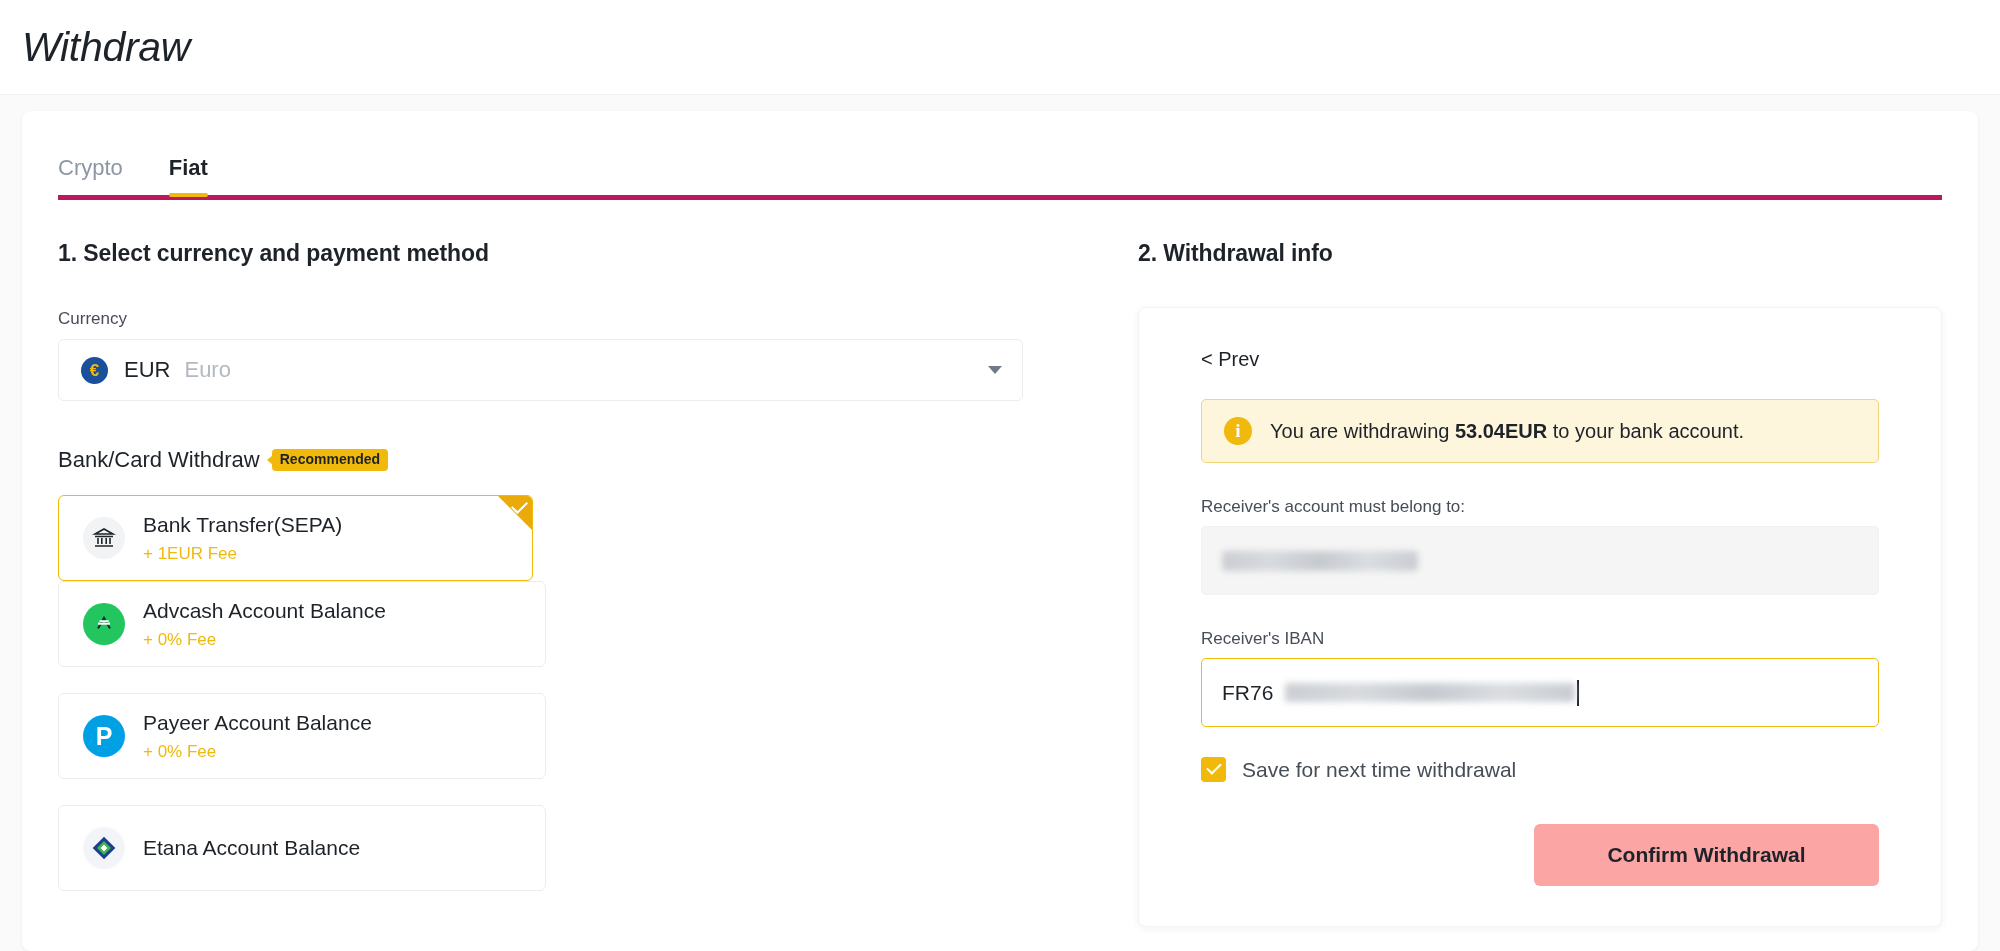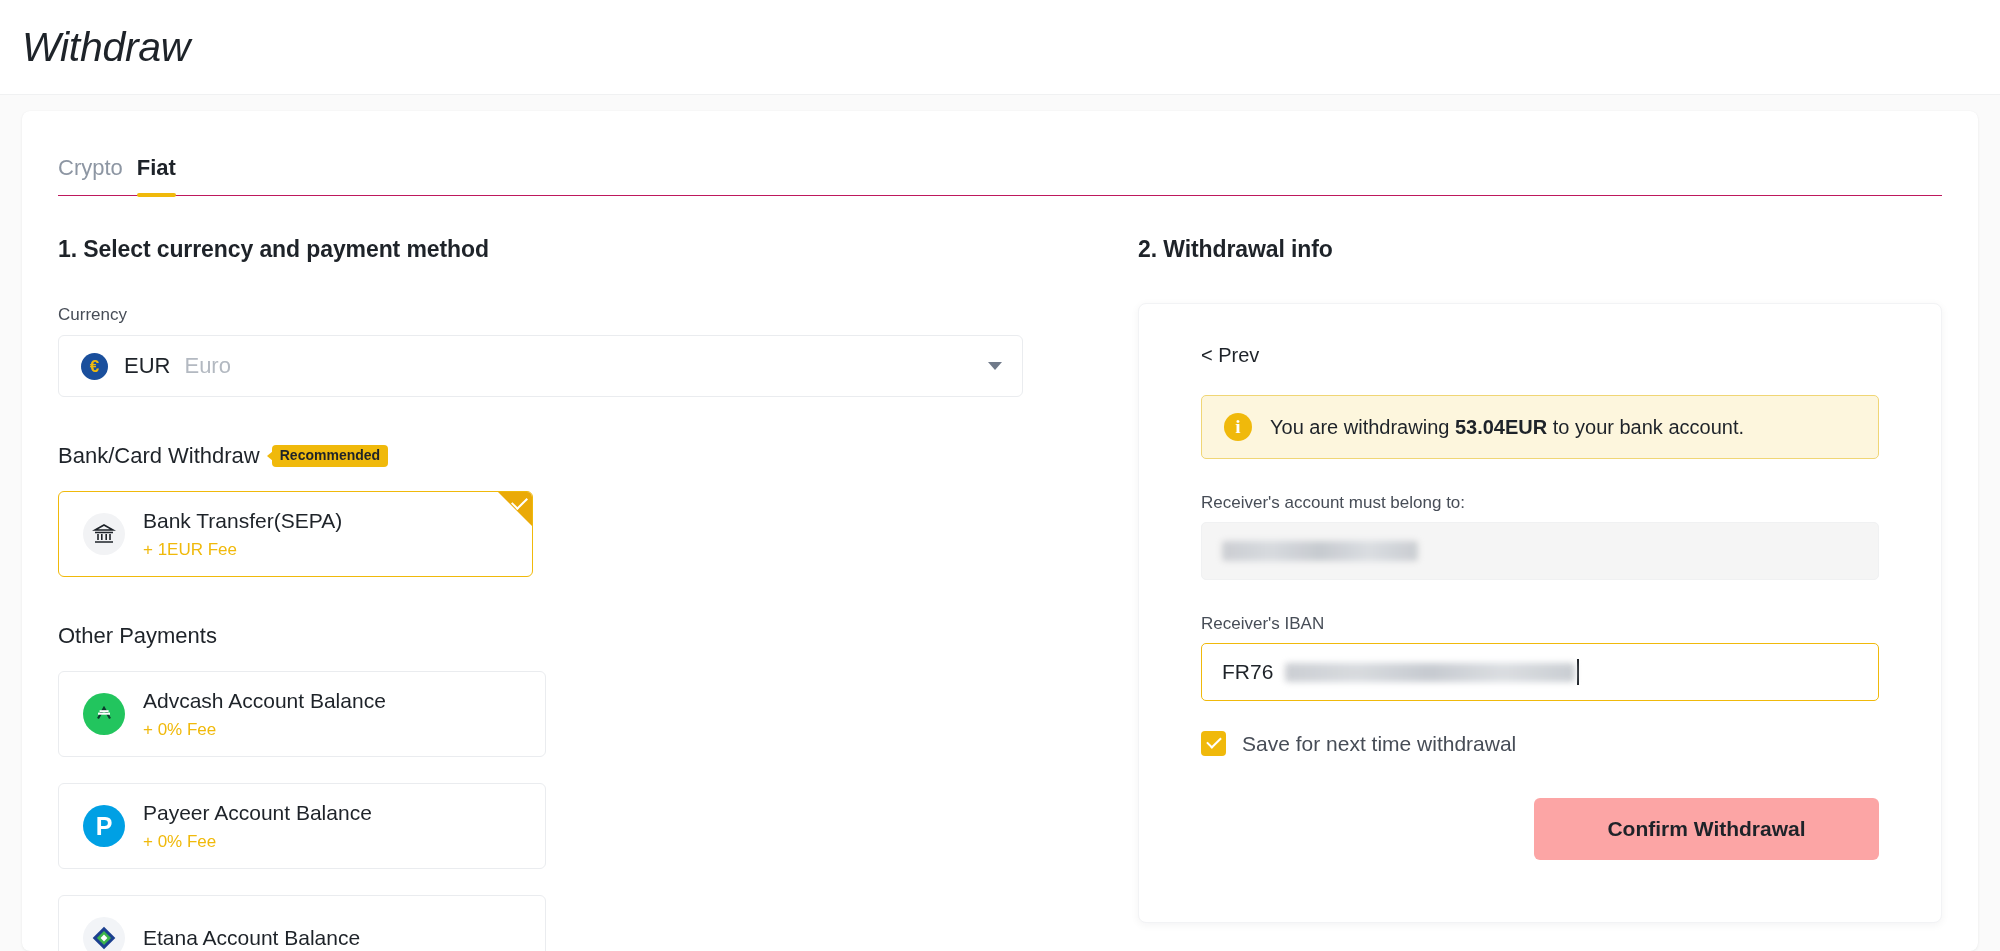--- a/index.html
+++ b/index.html
@@ -46,23 +46,23 @@
     border-radius: 8px;
     box-shadow: 0 1px 3px rgba(24,26,32,.06), 0 0 1px rgba(24,26,32,.05);
     height: 100%;
     padding: 0 36px;
     position: relative;
   }
 
   
   .tabs {
     display: flex;
-    gap: 14px;
+    gap: 46px;
     padding-top: 44px;
-    border-bottom: 1px solid #be185d;
+    border-bottom: 5px solid #be185d;
     position: relative;
   }
   .tab {
     font-size: 22px;
     padding-bottom: 14px;
     cursor: pointer;
     position: relative;
     color: #8d96a3;
     font-weight: 400;
   }
@@ -309,21 +309,21 @@
   }
   .alert-text b { font-weight: 700; }
 
   .r-label {
     font-size: 17px;
     color: #474d57;
     margin-top: 34px;
     margin-bottom: 9px;
   }
   .r-input {
-    height: 58px;
+    height: 69px;
     border-radius: 5px;
     display: flex;
     align-items: center;
     padding: 0 20px;
     font-size: 21px;
     color: #1e2329;
   }
   .r-input.disabled {
     background: #f5f5f5;
     border: 1px solid #f0f1f2;
@@ -444,21 +444,20 @@
             </svg>
           </span>
           <span class="m-text">
             <span class="m-name">Bank Transfer(SEPA)</span>
             <span class="m-fee" style="display:block">+ 1EUR Fee</span>
           </span>
           <span class="corner"></span>
           <span class="corner-check"></span>
         </div>
 
-        <div class="other-heading">Other Payments</div>
 
         <div class="other-grid">
 
           <div class="method-card">
             <span class="m-icon adv">
               <svg width="26" height="26" viewBox="0 0 26 26">
                 <path d="M7 17.5 L13 7 L19 17.5" stroke="#0d3b2e" stroke-width="2.2" fill="none"></path>
                 <rect x="7" y="11.6" width="12" height="2.1" fill="#ffffff"></rect>
                 <rect x="8.6" y="9.2" width="9" height="1.9" fill="#ffffff"></rect>
               </svg>

